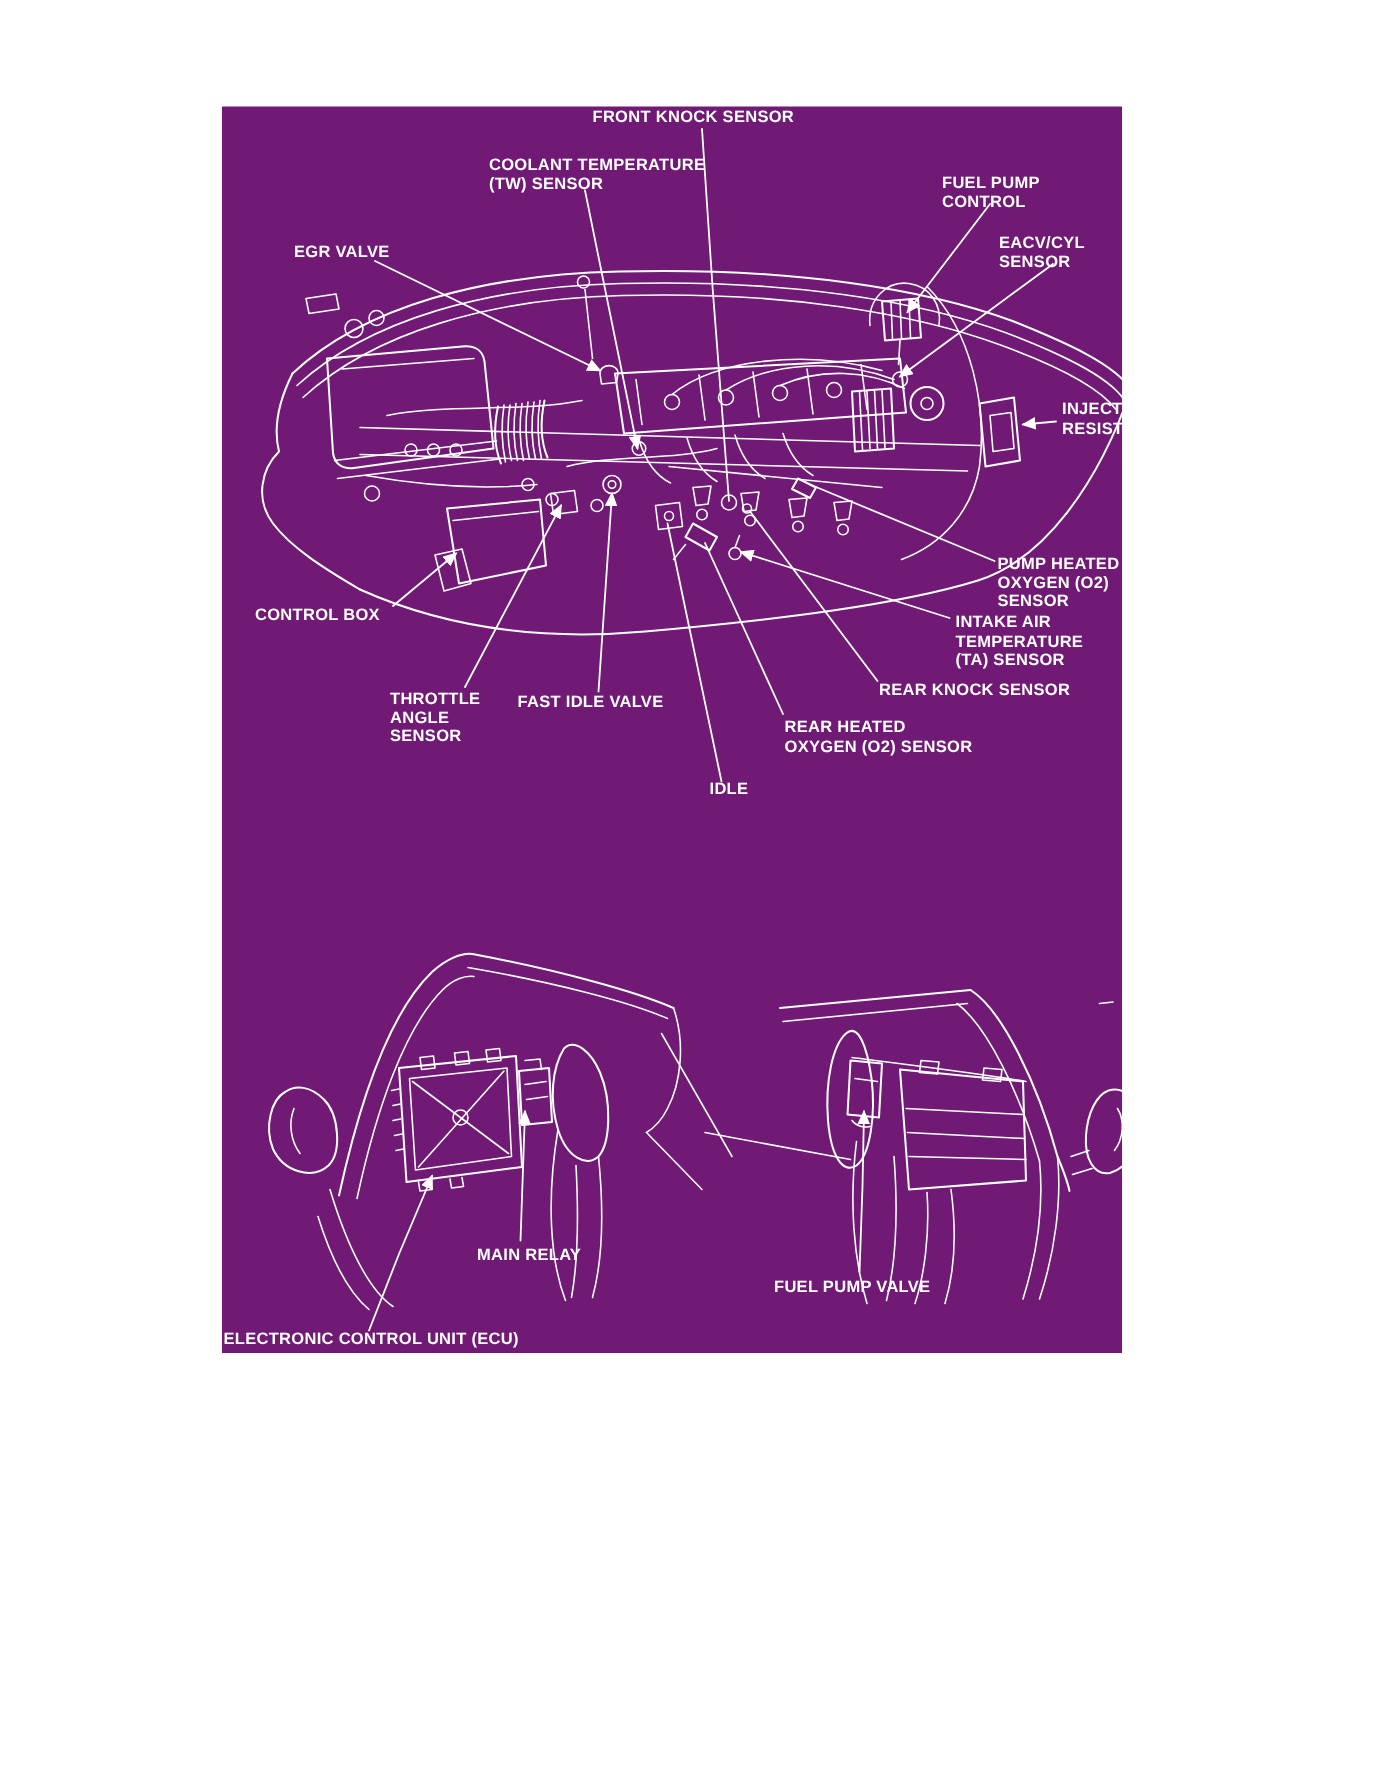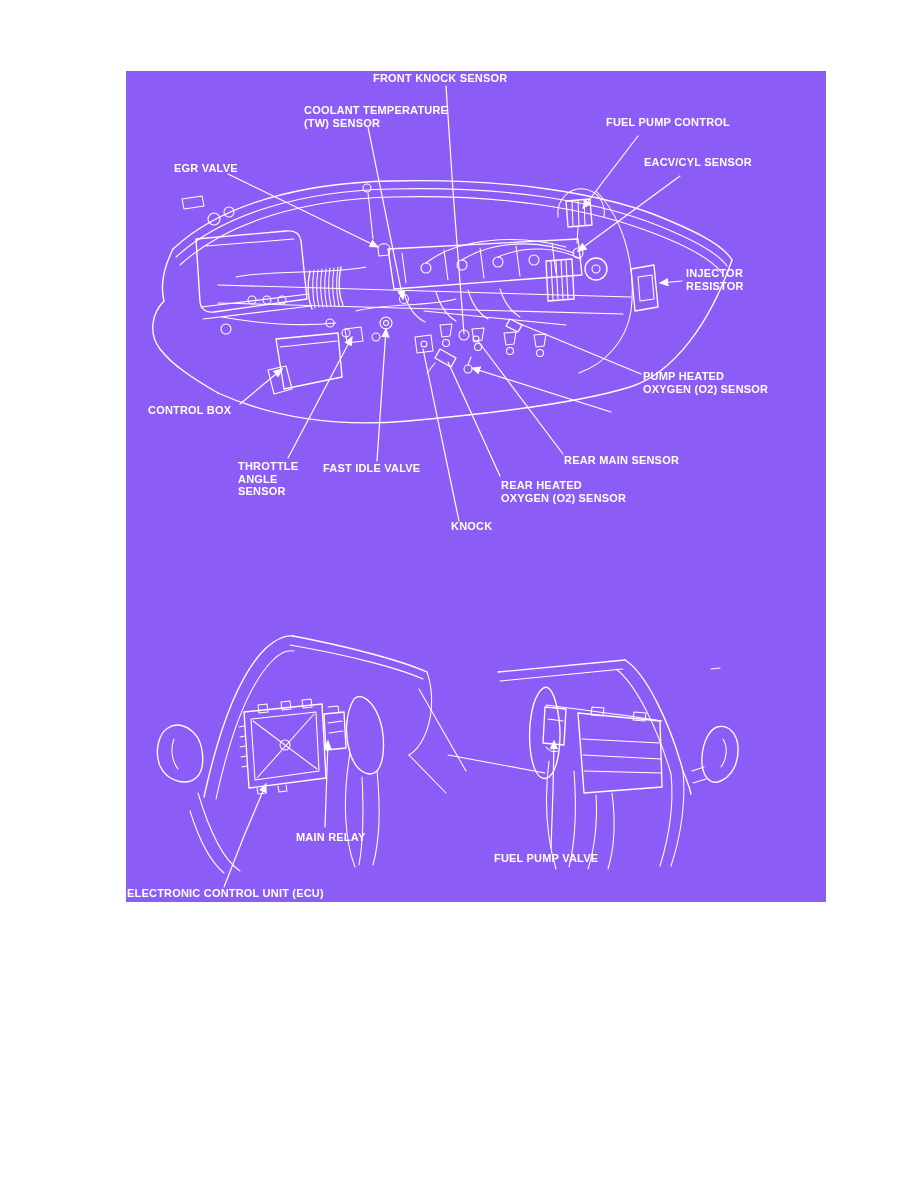--- a/index.html
+++ b/index.html
@@ -1,18 +1,18 @@
 <!DOCTYPE html>
 <html><head>
 <meta charset="utf-8">
 <style>
   html,body{margin:0;padding:0;background:#ffffff;}
   .page{position:relative;width:918px;height:1188px;background:#ffffff;overflow:hidden;
         font-family:"Liberation Sans","DejaVu Sans",sans-serif;}
-  .panel{position:absolute;left:126px;top:71px;width:700px;height:831px;background:#8b5cf6;}
+  .panel{position:absolute;left:148px;top:71px;width:600px;height:831px;background:#701a75;}
   .art{position:absolute;left:0;top:0;width:640px;height:831px;}
   .art *{vector-effect:non-scaling-stroke;}
   .ln{stroke:#ffffff;fill:none;stroke-width:1.35;stroke-linecap:round;stroke-linejoin:round;}
   .fine{stroke:#ffffff;fill:none;stroke-width:1.05;stroke-linecap:round;stroke-linejoin:round;}
   .leader{stroke:#ffffff;fill:none;stroke-width:1.2;stroke-linecap:round;}
   .lbl{position:absolute;color:#ffffff;font-weight:bold;font-size:11px;line-height:12.5px;
        letter-spacing:.2px;white-space:pre-line;}
 </style>
 </head>
 <body>
@@ -270,27 +270,29 @@
     <div class="lbl" style="left:247px;top:1px">FRONT KNOCK SENSOR</div>
     <div class="lbl" style="left:178px;top:33px">COOLANT TEMPERATURE
 (TW) SENSOR</div>
     <div class="lbl" style="left:480px;top:45px">FUEL PUMP CONTROL</div>
     <div class="lbl" style="left:518px;top:85px">EACV/CYL SENSOR</div>
     <div class="lbl" style="left:48px;top:91px">EGR VALVE</div>
     <div class="lbl" style="left:560px;top:196px">INJECTOR
 RESISTOR</div>
     <div class="lbl" style="left:517px;top:299px">PUMP HEATED
 OXYGEN (O2) SENSOR</div>
+    <div class="lbl" style="left:489px;top:338px">INTAKE AIR TEMPERATURE
+(TA) SENSOR</div>
     <div class="lbl" style="left:22px;top:333px">CONTROL BOX</div>
-    <div class="lbl" style="left:438px;top:383px">REAR MAIN SENSOR</div>
+    <div class="lbl" style="left:438px;top:383px">REAR KNOCK SENSOR</div>
     <div class="lbl" style="left:112px;top:389px">THROTTLE
 ANGLE
 SENSOR</div>
     <div class="lbl" style="left:197px;top:391px">FAST IDLE VALVE</div>
     <div class="lbl" style="left:375px;top:408px">REAR HEATED
 OXYGEN (O2) SENSOR</div>
-    <div class="lbl" style="left:325px;top:449px">KNOCK</div>
+    <div class="lbl" style="left:325px;top:449px">IDLE</div>
 
     <div class="lbl" style="left:170px;top:760px">MAIN RELAY</div>
     <div class="lbl" style="left:368px;top:781px">FUEL PUMP VALVE</div>
     <div class="lbl" style="left:1px;top:816px">ELECTRONIC CONTROL UNIT (ECU)</div>
   </div>
 </div>
 
 </body></html>

